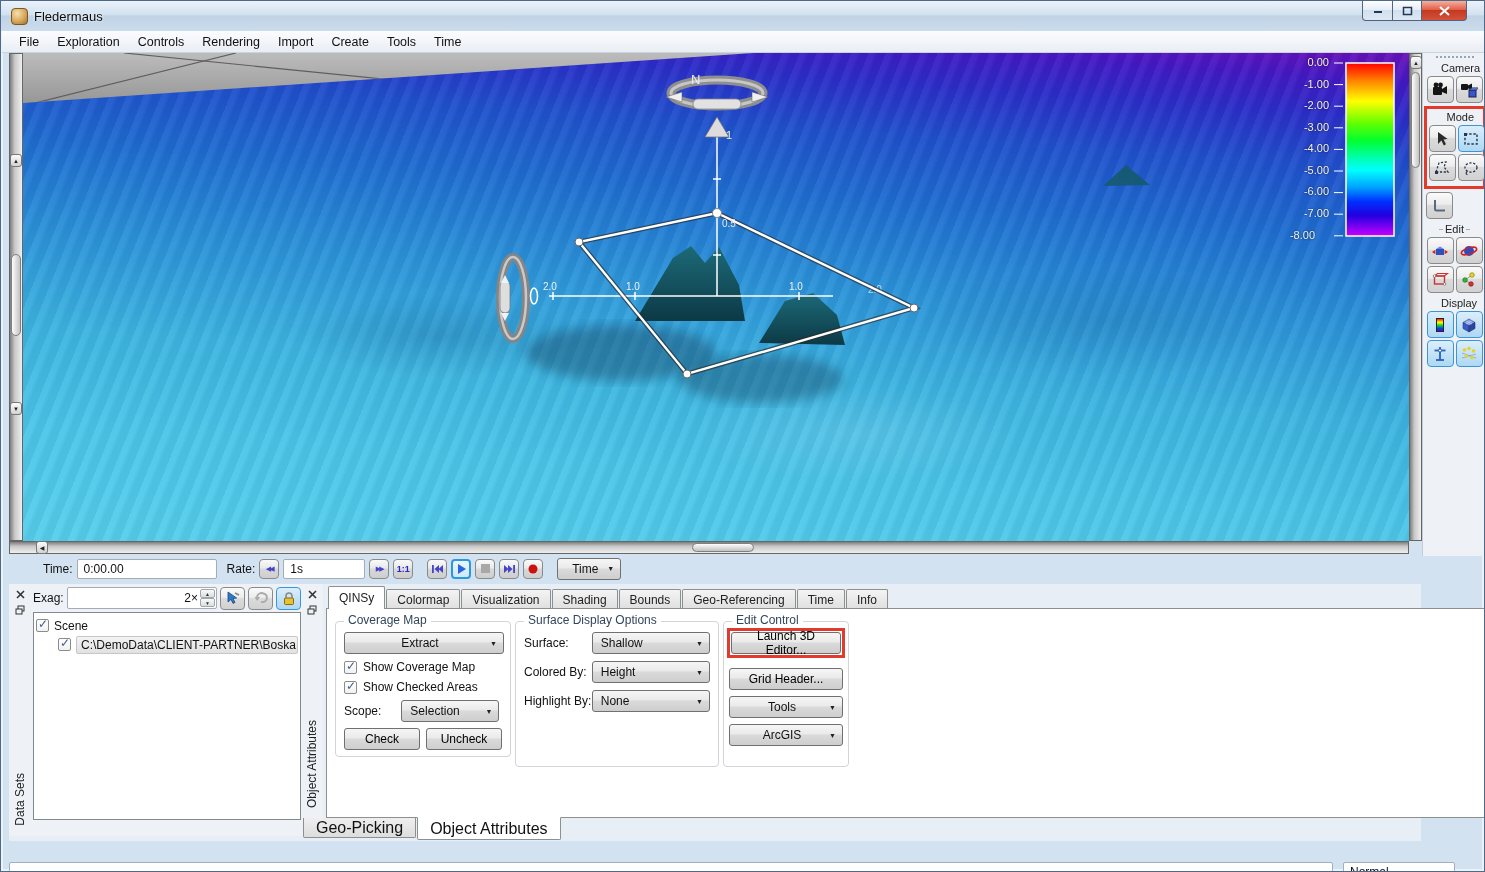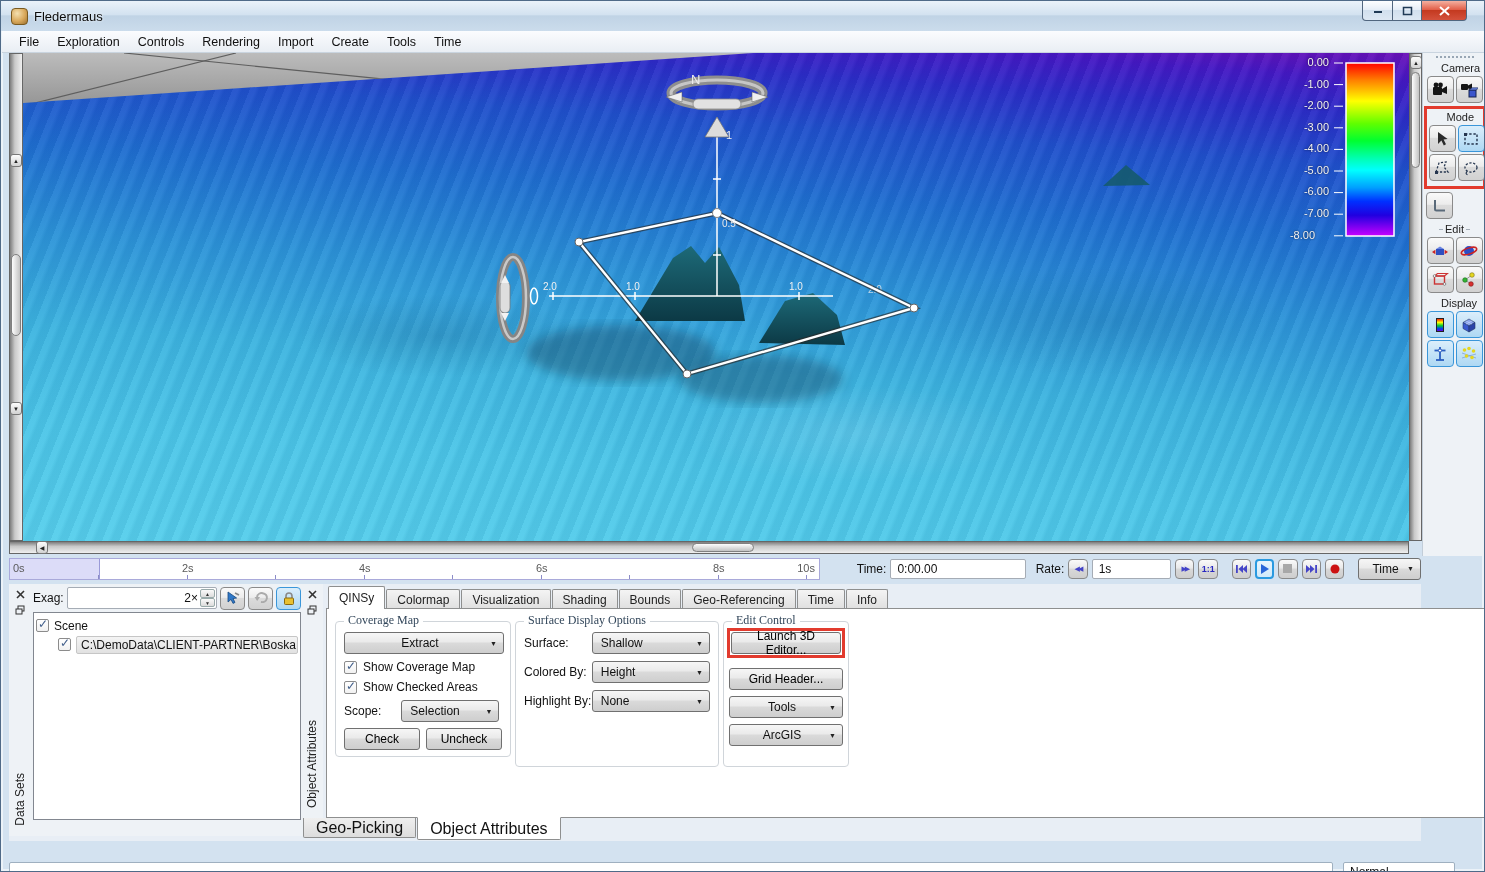--- a/index.html
+++ b/index.html
@@ -93,21 +93,21 @@
   .cb{position:relative;width:13px;height:13px;background:linear-gradient(#fff,#f1f1f1);border:1px solid #8b8b8b;border-radius:2px;flex:none;}
   .cb .mark{position:absolute;left:1px;top:-3px;font-size:12px;color:#44618c;}
   
   .tab-panel{position:absolute;left:317px;top:2px;width:1192px;height:232px;}
   .tabbar{display:flex;align-items:flex-end;height:23px;padding-left:2px;}
   .tab{height:20px;display:flex;align-items:center;padding:0 10px;font-size:12px;color:#222;
     background:linear-gradient(#f4f4f4,#dfdfdf);border:1px solid #8e8f8f;border-bottom:none;border-radius:2px 2px 0 0;margin-right:1px;}
   .tab.active{height:23px;background:#fff;position:relative;z-index:2;}
   .tab-content{position:relative;height:210px;background:#fff;border:1px solid #8e8f8f;margin-top:-1px;padding:10px 8px;}
   .groupbox{position:absolute;border:1px solid #d0d5da;border-radius:4px;}
-  .glabel{position:absolute;top:-9px;left:8px;background:#fff;padding:0 4px;font-size:12px;color:#32465a;white-space:nowrap;font-family:Liberation Serif, serif;}
+  .glabel{position:absolute;top:-9px;left:8px;background:#fff;padding:0 4px;font-size:12px;color:#32465a;white-space:nowrap;}
   .gb-cm{left:8px;top:12px;width:176px;height:136px;padding:10px 8px 6px;}
   .gb-so{left:188px;top:12px;width:204px;height:146px;padding:10px 8px 6px;}
   .gb-ec{left:396px;top:12px;width:126px;height:146px;padding:8px 5px 6px;}
   .btn{height:22px;background:linear-gradient(#f6f6f6,#eaeaea 45%,#dadada 50%,#cecece);
     border:1px solid #707070;border-radius:3px;font-size:12px;display:flex;align-items:center;justify-content:center;padding:0 8px;}
   .cm-row{display:flex;align-items:center;gap:6px;margin-top:6px;font-size:12px;}
   .so-row{display:flex;align-items:center;margin-bottom:7px;font-size:12px;}
   .so-row .lbl{width:72px;}
   .so-row .combo{width:124px;}
   .red-wrap{border:3px solid #e23b2e;padding:1px;margin:-2px -2px 4px;}
@@ -438,38 +438,20 @@
             <circle cx="9" cy="3.5" r="1.8" fill="#e4d620"></circle>
             <circle cx="13.5" cy="6" r="1.8" fill="#e4d620"></circle>
             <circle cx="6.5" cy="11" r="1.8" fill="#e4d620"></circle>
             <circle cx="12" cy="12.5" r="1.8" fill="#e4d620"></circle>
           </svg>
       </button>
     </div>
   </div>
 
   <div class="timeline">
-    <div class="ruler">
-      <div class="ruler-sel"></div>
-      <span class="rlab" style="left:3px;">0s</span>
-      <span class="rlab" style="left:172px;">2s</span>
-      <span class="rlab" style="left:349px;">4s</span>
-      <span class="rlab" style="left:526px;">6s</span>
-      <span class="rlab" style="left:703px;">8s</span>
-      <span class="rlab" style="right:4px;">10s</span>
-      <div class="rtick" style="left:88px;"></div>
-        <div class="rtick" style="left:177px;"></div>
-      <div class="rtick" style="left:265px;"></div>
-        <div class="rtick" style="left:354px;"></div>
-      <div class="rtick" style="left:442px;"></div>
-        <div class="rtick" style="left:531px;"></div>
-      <div class="rtick" style="left:619px;"></div>
-        <div class="rtick" style="left:708px;"></div>
-      <div class="rtick" style="left:796px;"></div>
-    </div>
     <div style="width:30px;"></div>
     <span class="tl-label">Time:</span>
     <div class="tl-field" style="width:140px;">0:00.00</div>
     <div style="width:2px;"></div>
     <span class="tl-label">Rate:</span>
     <button class="mbtn">
         <span class="bluearr">◀◀</span>
       </button>
     <div class="tl-field" style="width:82px;">1s</div>
     <button class="mbtn">

